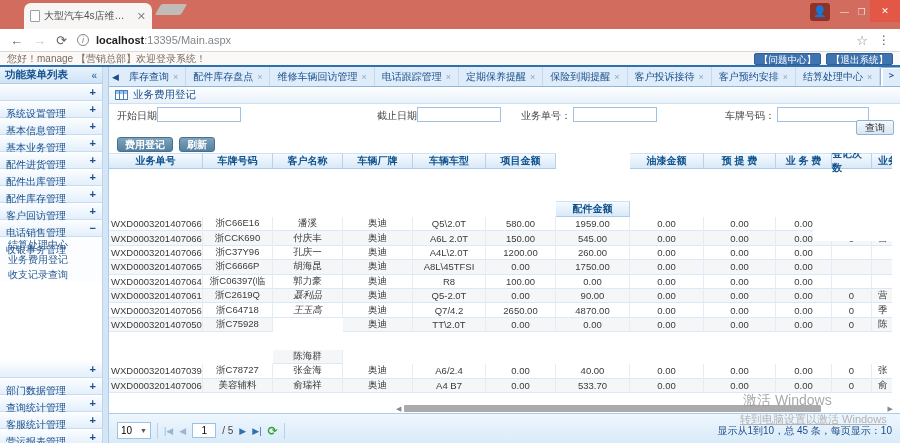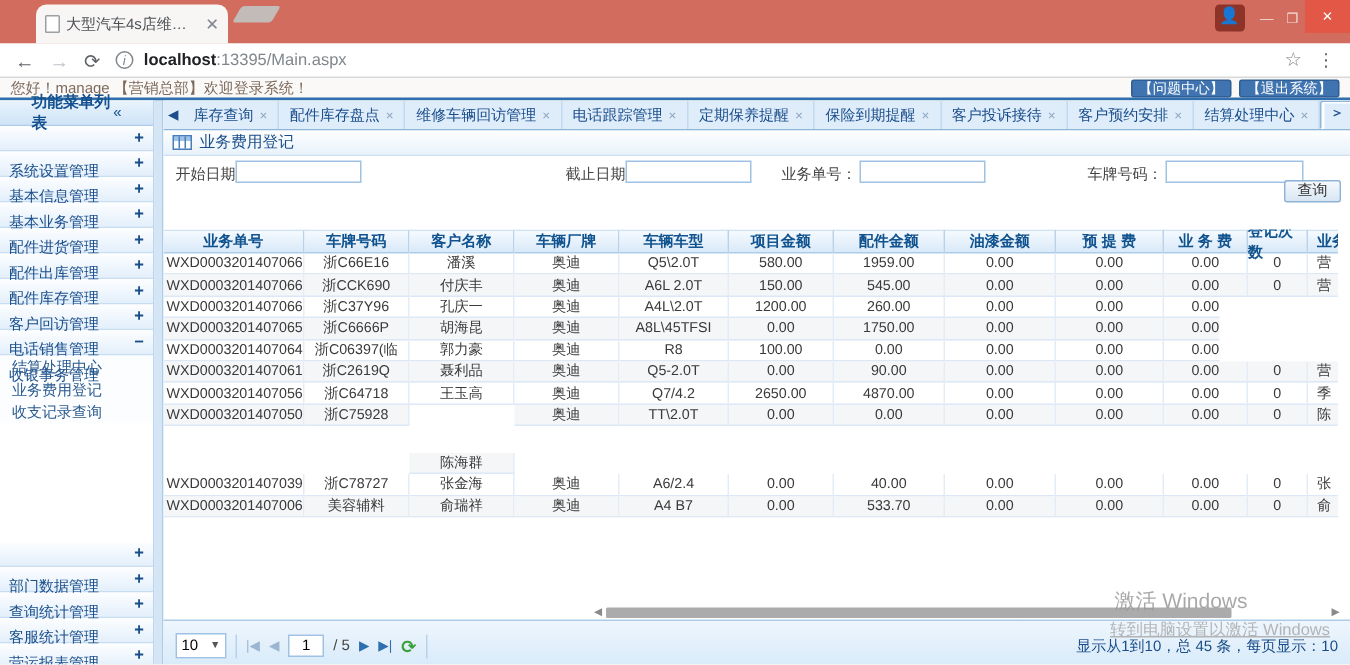--- a/index.html
+++ b/index.html
@@ -38,21 +38,21 @@
   .welcome { position:absolute; top:52px; left:0; width:900px; height:15px; background:#faf9f7;
              border-bottom:2px solid #2f6fad; display:flex; align-items:center; padding:0 7px; }
   .welcome-text { font-size:10px; color:#7d6a5d; flex:1; }
   .wbtn { font-size:9.5px; color:#fff; background:#3f74b0; border:1px solid #2f5f96; border-radius:2px;
           padding:0 4px; height:12px; line-height:11px; margin-left:5px; cursor:pointer; }
 
   
   .main { position:absolute; top:67px; left:0; width:900px; height:376px; display:flex; }
   .sidebar { width:103px; background:#fff; border-right:1px solid #bcd6ee; position:relative; flex:none; }
   .sb-head { height:17px; background:linear-gradient(#e9f3fc,#cfe4f7); border-bottom:1px solid #aecbe8;
-             display:flex; align-items:center; padding:0 21px; }
+             display:flex; align-items:center; padding:0 5px; }
   .sb-head-label { font-size:10.5px; color:#15518f; font-weight:bold; flex:1; }
   .sb-collapse { font-size:10px; color:#15518f; }
   .sb-item { height:17px; background:linear-gradient(#fdfeff,#e3effb); border-bottom:1px solid #c9ddf1;
              display:flex; align-items:center; padding:0 6px; cursor:pointer; }
   .sb-item-label { font-size:10px; color:#1a4e8a; flex:1; white-space:nowrap; overflow:hidden;margin-top:43px; }
   .sb-exp { font-size:11px; color:#1a4e8a; font-weight:bold; line-height:1; }
   .sb-sub { height:15px; display:flex; align-items:center; padding:0 8px; cursor:pointer; background:#fbfdff; }
   .sb-sub-label { font-size:10px; color:#2a5a8f; white-space:nowrap; }
   .sb-gap { height:79px; background:#fff; }
   .splitter { width:6px; background:#d4e6f6; border-right:1px solid #aecbe8; flex:none; }
@@ -310,30 +310,34 @@
         <input class="finput" style="left: 48px; width: 84px;">
         <span class="flabel" style="left:268px">截止日期：</span>
         <input class="finput" style="left: 308px; width: 84px;">
         <span class="flabel" style="left:412px">业务单号：</span>
         <input class="finput" style="left: 464px; width: 84px;">
         <span class="flabel" style="left:616px">车牌号码：</span>
         <input class="finput" style="left: 668px; width: 92px;">
         <div class="qbtn">查询</div>
       </div>
 
+      <div class="toolbar">
+        <span class="steelbtn">费用登记</span>
+        <span class="steelbtn">刷新</span>
+      </div>
 
       <div class="grid">
         <div class="ghead grow" id="ghead">
             <div class="gcell c0" style="width: 94px;">业务单号</div>
             <div class="gcell c1" style="width: 70px;">车牌号码</div>
             <div class="gcell c2" style="width: 70px;">客户名称</div>
             <div class="gcell c3" style="width: 70px;">车辆厂牌</div>
             <div class="gcell c4" style="width: 73px;">车辆车型</div>
             <div class="gcell c5" style="width: 70px;">项目金额</div>
-            <div class="gcell c6" style="width: 74px;">配件金额</div>
+            <div class="gcell c6" style="width: 74px; margin-top: 48px;">配件金额</div>
             <div class="gcell c7" style="width: 74px;">油漆金额</div>
             <div class="gcell c8" style="width: 72px;">预 提 费</div>
             <div class="gcell c9" style="width: 56px;">业 务 费</div>
             <div class="gcell c10" style="width: 40px;">登记次数</div>
             <div class="gcell c11" style="width: 30px;">业务</div>
           </div>
         <div class="gbody" id="gbody">
             <div class="grow">
               <div class="gcell c0" style="width: 94px;">WXD0003201407066</div>
               <div class="gcell c1" style="width: 70px;">浙C66E16</div>
@@ -400,35 +404,35 @@
               <div class="gcell c6" style="width: 74px;">0.00</div>
               <div class="gcell c7" style="width: 74px;">0.00</div>
               <div class="gcell c8" style="width: 72px;">0.00</div>
               <div class="gcell c9" style="width: 56px;">0.00</div>
               <div class="gcell c10" style="width: 40px;"></div>
               <div class="gcell c11" style="width: 30px;"></div>
             </div>
             <div class="grow">
               <div class="gcell c0" style="width: 94px;">WXD0003201407061</div>
               <div class="gcell c1" style="width: 70px;">浙C2619Q</div>
-              <div class="gcell c2" style="width: 70px;">聂利品</div>
+              <div class="gcell c2" style="width: 70px; font-style: italic;">聂利品</div>
               <div class="gcell c3" style="width: 70px;">奥迪</div>
               <div class="gcell c4" style="width: 73px;">Q5-2.0T</div>
               <div class="gcell c5" style="width: 70px;">0.00</div>
               <div class="gcell c6" style="width: 74px;">90.00</div>
               <div class="gcell c7" style="width: 74px;">0.00</div>
               <div class="gcell c8" style="width: 72px;">0.00</div>
               <div class="gcell c9" style="width: 56px;">0.00</div>
               <div class="gcell c10" style="width: 40px;">0</div>
               <div class="gcell c11" style="width: 30px;">营</div>
             </div>
             <div class="grow">
               <div class="gcell c0" style="width: 94px;">WXD0003201407056</div>
               <div class="gcell c1" style="width: 70px;">浙C64718</div>
-              <div class="gcell c2" style="width: 70px;">王玉高</div>
+              <div class="gcell c2" style="width: 70px; font-style: italic;">王玉高</div>
               <div class="gcell c3" style="width: 70px;">奥迪</div>
               <div class="gcell c4" style="width: 73px;">Q7/4.2</div>
               <div class="gcell c5" style="width: 70px;">2650.00</div>
               <div class="gcell c6" style="width: 74px;">4870.00</div>
               <div class="gcell c7" style="width: 74px;">0.00</div>
               <div class="gcell c8" style="width: 72px;">0.00</div>
               <div class="gcell c9" style="width: 56px;">0.00</div>
               <div class="gcell c10" style="width: 40px;">0</div>
               <div class="gcell c11" style="width: 30px;">季</div>
             </div>

